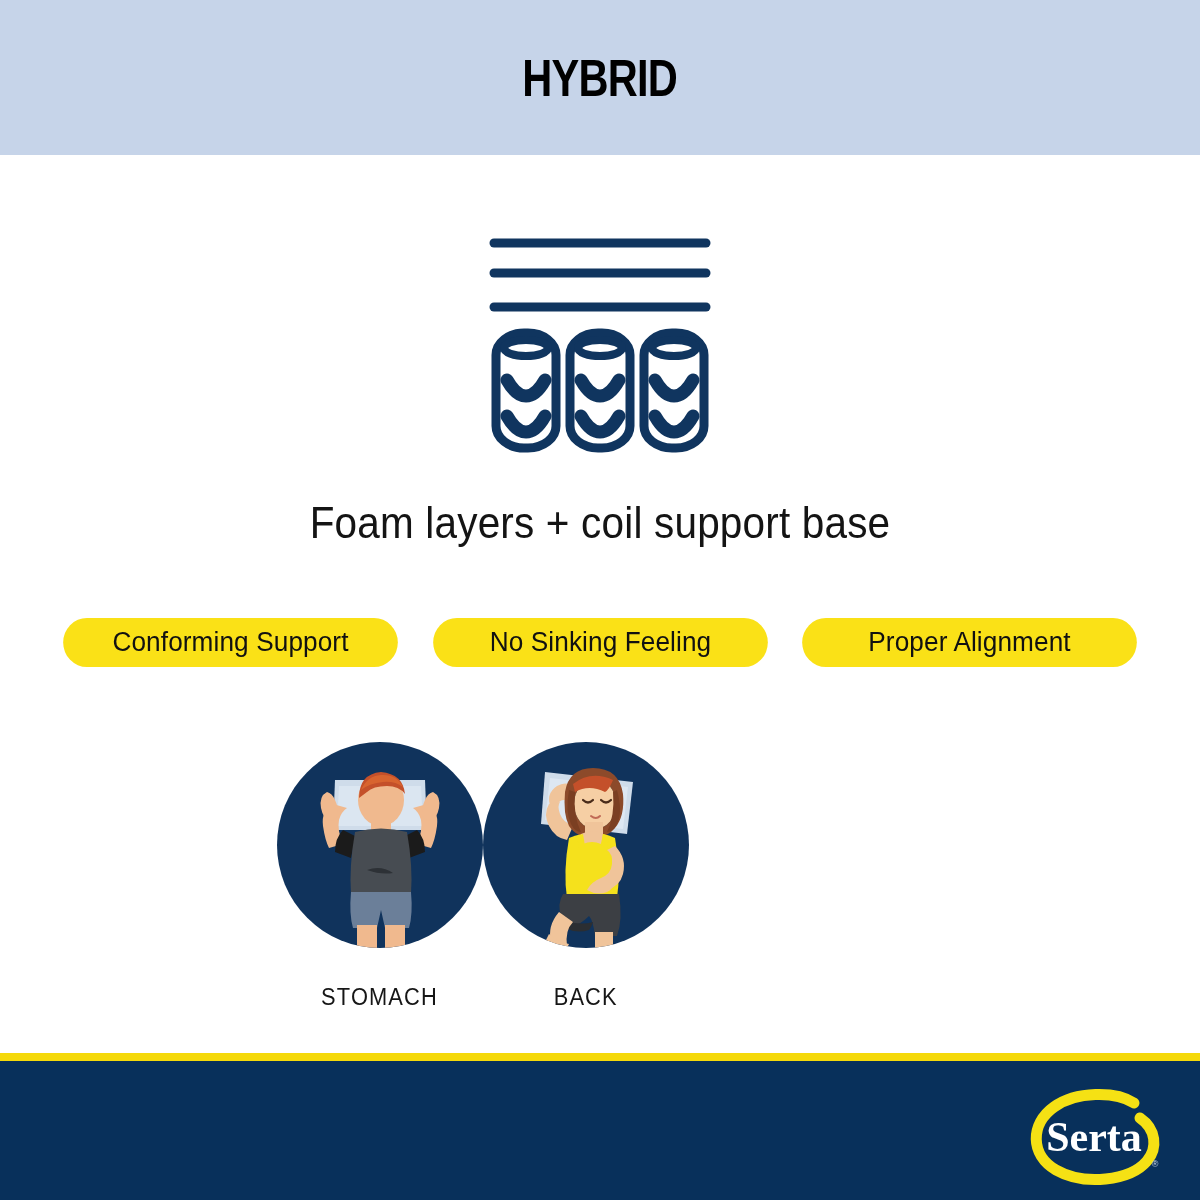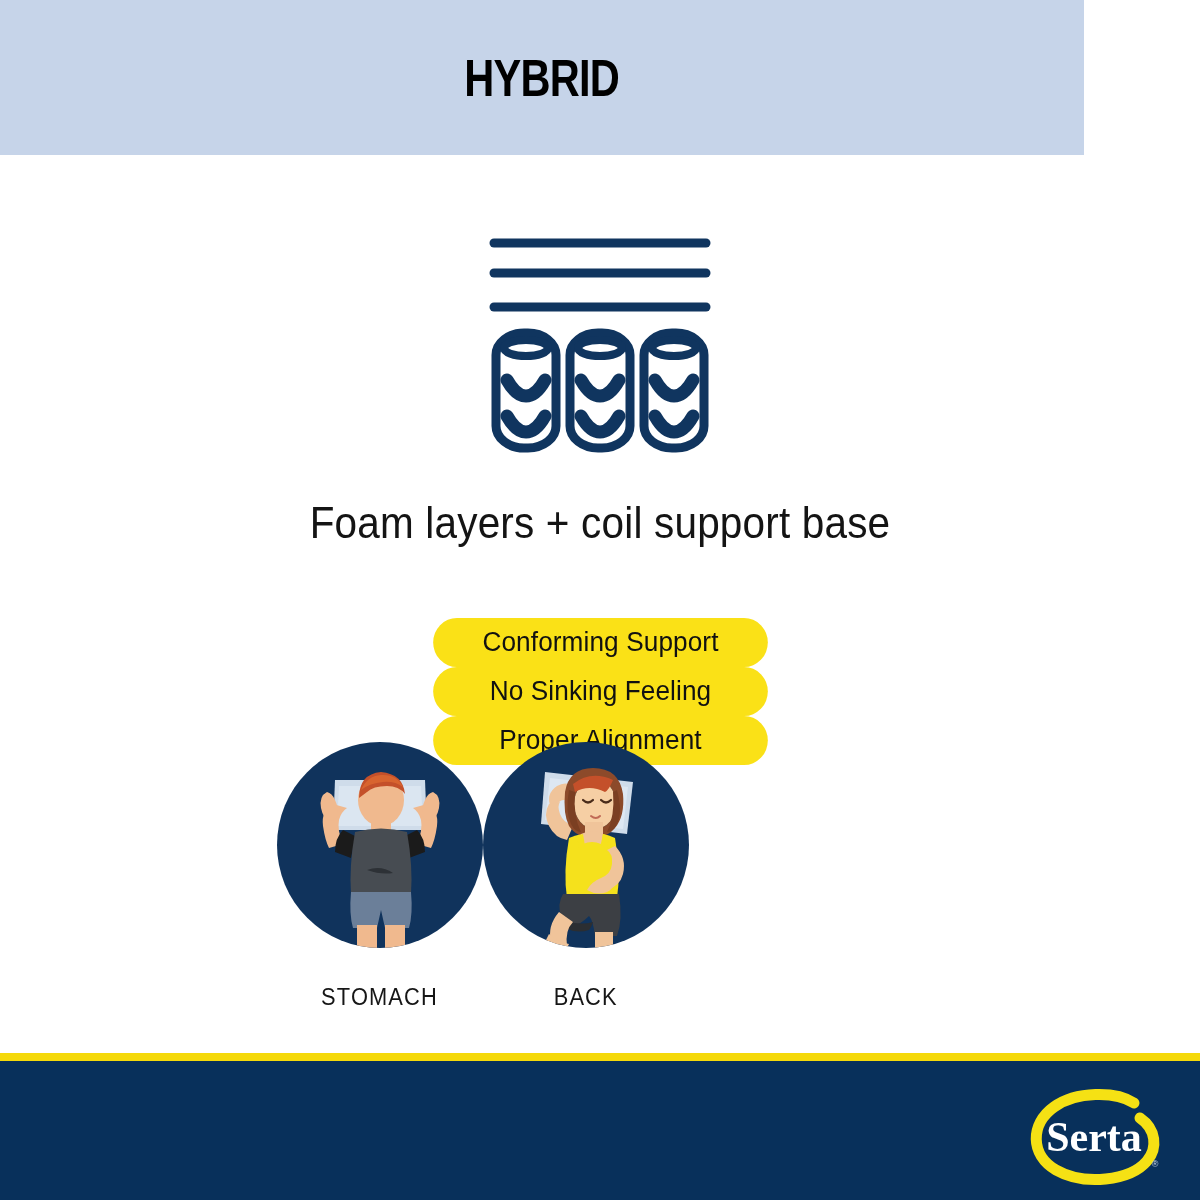--- a/index.html
+++ b/index.html
@@ -4,21 +4,21 @@
 <style>
   html,body{margin:0;padding:0;}
   body{
     width:1200px;height:1200px;
     background:#ffffff;
     font-family:"Liberation Sans","DejaVu Sans",sans-serif;
     overflow:hidden;position:relative;
   }
   
   .header-band{
-    position:absolute;left:0;top:0;width:1084px;height:155px;
+    position:absolute;left:0;top:0;width:1200px;height:155px;
     background:#c6d4e9;
     display:flex;align-items:center;justify-content:center;
   }
   .header-title{
     font-size:52px;font-weight:bold;color:#000000;
     letter-spacing:-1px;
     transform:scaleX(.80);
     transform-origin:center;
     line-height:1;
   }
@@ -31,21 +31,21 @@
   .headline{
     position:absolute;left:0;top:498px;width:1200px;
     text-align:center;
     font-size:44px;font-weight:300;color:#141414;
     letter-spacing:.2px;
     transform:scaleX(.92);
   }
   
   .pill-row{
     position:absolute;left:58px;top:618px;width:1084px;
-    display:flex;justify-content:space-between;align-items:center;flex-direction:column;
+    display:flex;justify-content:space-between;align-items:center;
   }
   .pill{
     width:345px;height:49px;border-radius:25px;
     background:#fae117;
     display:flex;align-items:center;justify-content:center;
     color:#111111;font-size:27px;font-weight:400;
     letter-spacing:.1px;
     transform:scaleX(.97);
   }
   

